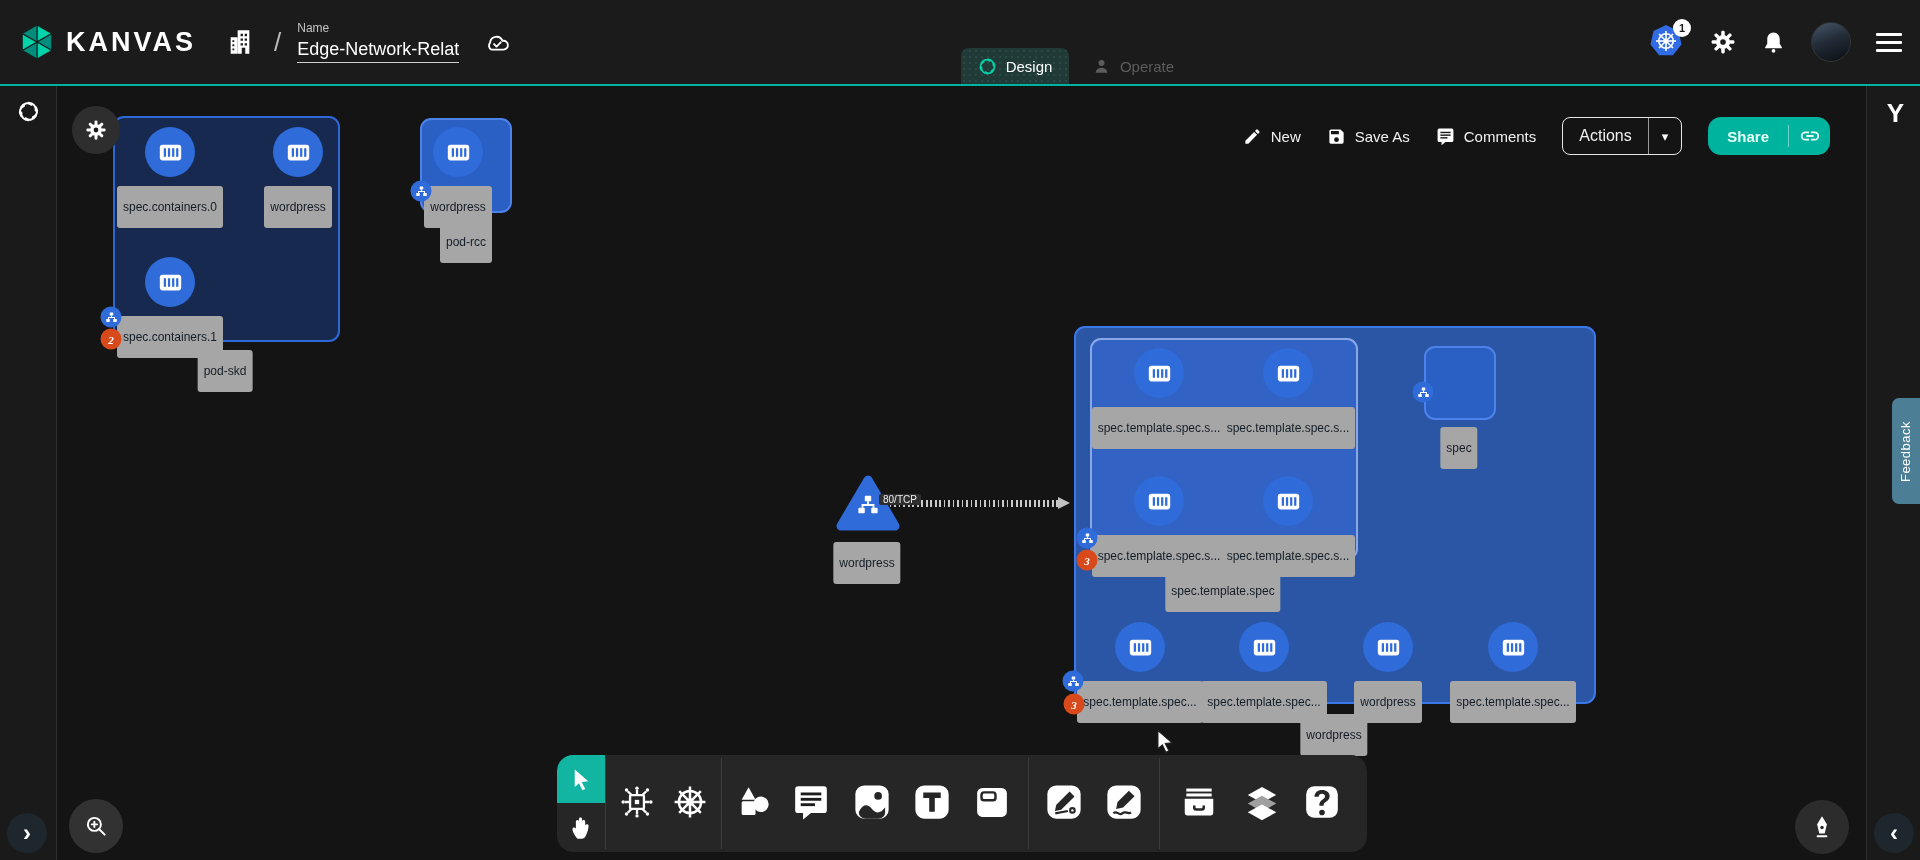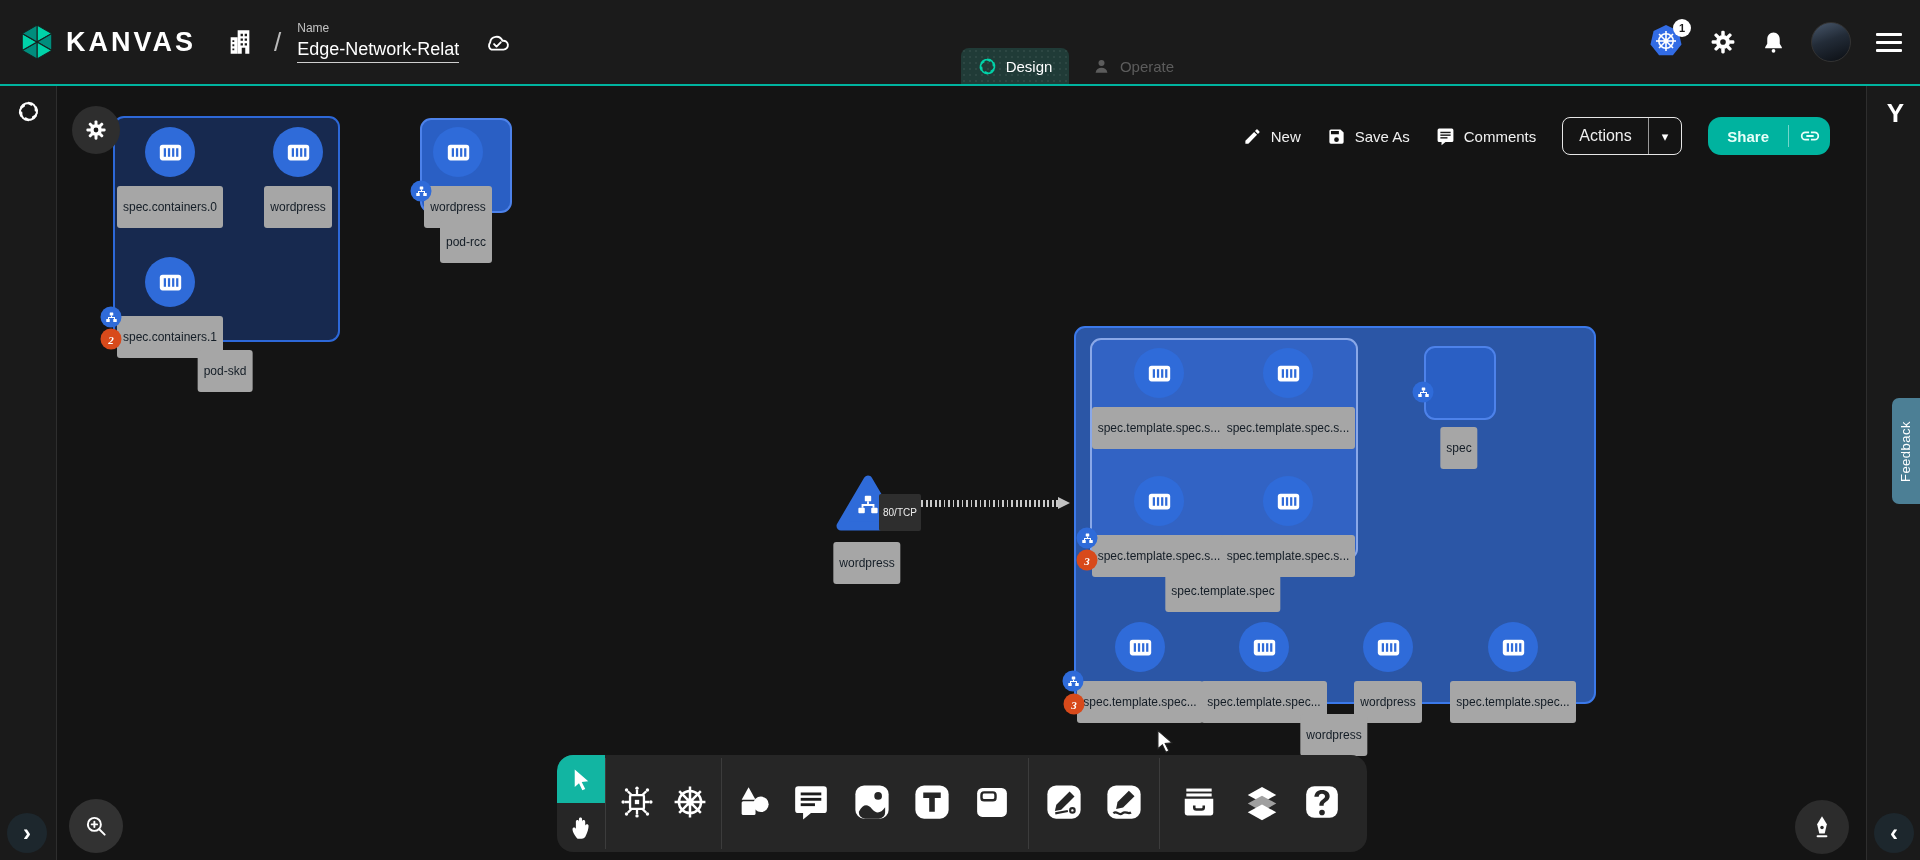--- a/index.html
+++ b/index.html
@@ -59,21 +59,21 @@
   .cnode{position:absolute;width:190px;transform:translate(-95px,-25px);display:flex;flex-direction:column;align-items:center;gap:9px;z-index:10}
   .ncircle{width:50px;height:50px;border-radius:50%;background:#2f6bd9;display:flex;align-items:center;justify-content:center}
   .bdg{position:absolute;width:21px;height:21px;border-radius:50%;transform:translate(-50%,-50%);display:flex;align-items:center;justify-content:center;z-index:14}
   .bdg.blue{background:#2f6bd9}
   .bdg.red{background:#d84a1b;color:#fff;font-size:11px;font-weight:700;font-style:italic;font-family:"Liberation Serif",serif}
   #svc{position:absolute;left:836px;top:474px;width:64px;height:58px;z-index:10}
   #svc svg.tri{position:absolute;left:0;top:0}
   #svc .svcicon{position:absolute;left:21px;top:20px}
   .edge-line{position:absolute;left:872px;top:500px;width:188px;height:7px;background:repeating-linear-gradient(90deg,#c9c9c9 0 1.5px,transparent 1.5px 4.5px);z-index:6}
   .edge-arrow{position:absolute;left:1058px;top:497px;width:0;height:0;border-top:6px solid transparent;border-bottom:6px solid transparent;border-left:12px solid #c2c2c2;z-index:7}
-  .edge-label{position:absolute;left:879px;top:494px;background:#2e2e2e;color:#eee;font-size:10px;padding:13px 4px;border-radius:2px;z-index:11}
+  .edge-label{position:absolute;left:879px;top:494px;background:#2e2e2e;color:#eee;font-size:10px;padding:0 4px;border-radius:2px;z-index:11}
 
   
   #dock{position:absolute;left:557px;top:755px;width:810px;height:97px;background:#262626;border-radius:16px;z-index:40}
   .dock-div{position:absolute;top:758px;height:91px;width:1px;background:#3c3c3c;z-index:42}
   .tool-sel{position:absolute;left:557px;top:755px;width:48px;height:48px;background:#12b5a2;border-radius:16px 0 0 0;display:flex;align-items:center;justify-content:center;z-index:41;cursor:pointer}
   .tool-hand{position:absolute;left:557px;top:803px;width:48px;height:48px;display:flex;align-items:center;justify-content:center;z-index:41;cursor:pointer}
   .dtool{position:absolute;top:802px;transform:translate(-50%,-50%);z-index:41;cursor:pointer;display:flex;align-items:center;justify-content:center}
 
   
   #mcursor{position:absolute;left:1152px;top:728px;z-index:99;pointer-events:none}

